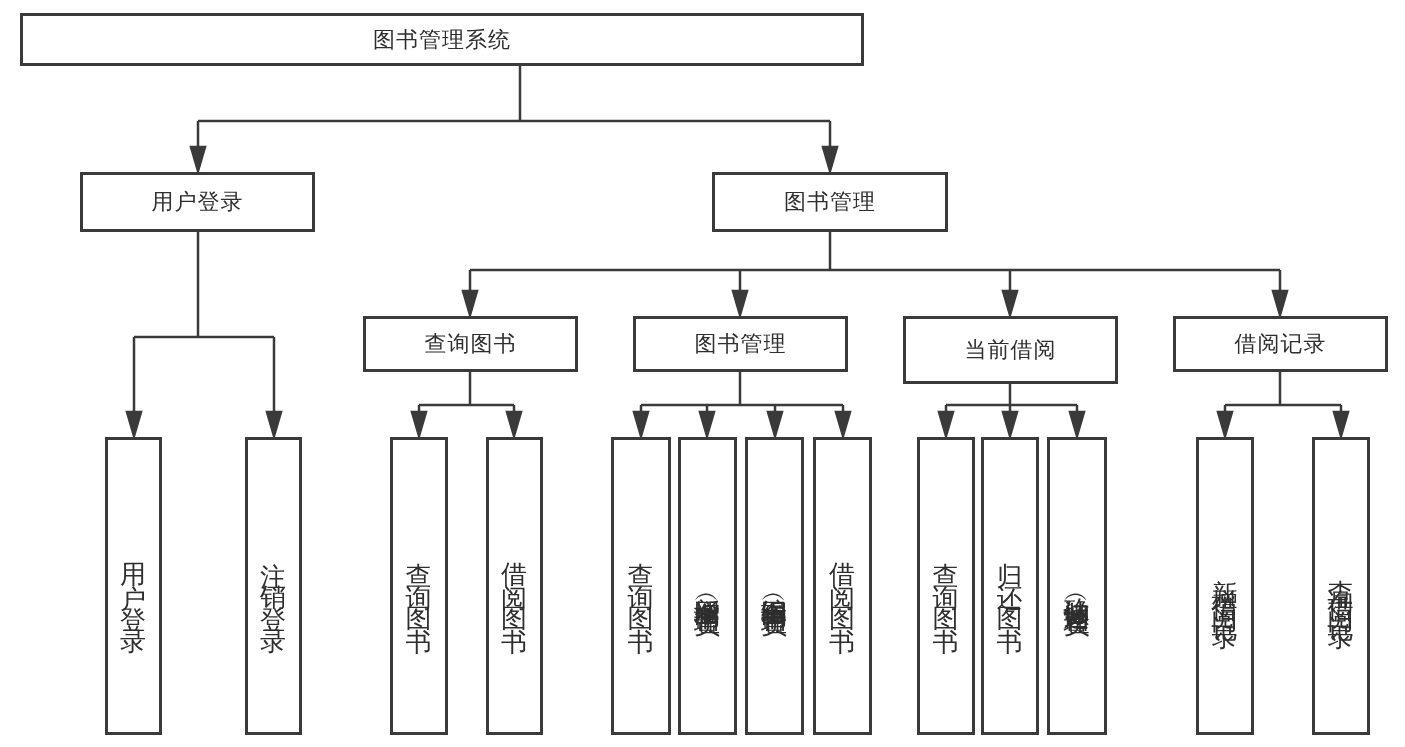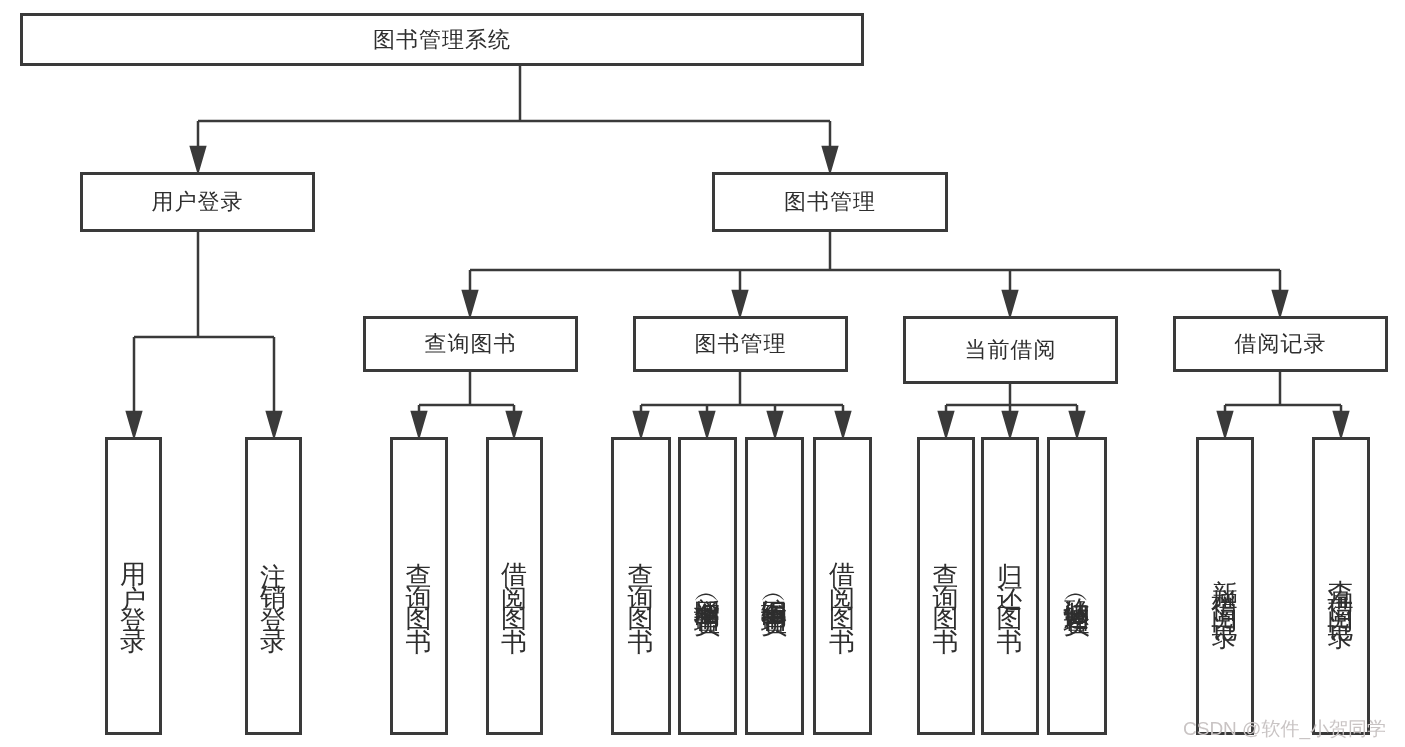--- a/index.html
+++ b/index.html
@@ -179,15 +179,14 @@
     <span class="vtext sp-tight">确认归还（管理员）</span>
   </div>
 
   <div class="box" style="left:1196px; top:437px; width:58px; height:298px;">
     <span class="vtext sp-med">新增借阅记录</span>
   </div>
   <div class="box" style="left:1312px; top:437px; width:58px; height:298px;">
     <span class="vtext sp-med">查询借阅记录</span>
   </div>
 
-  <div class="watermark">CSDN @软件_小贺同学</div>
 
 </div>
 
 </body></html>

